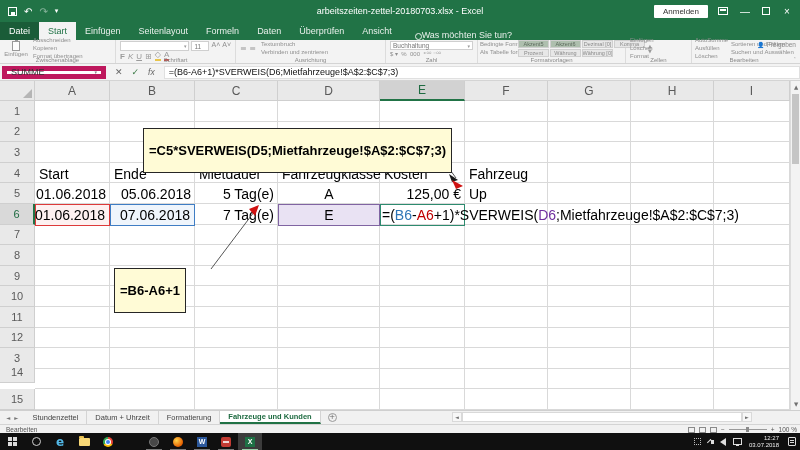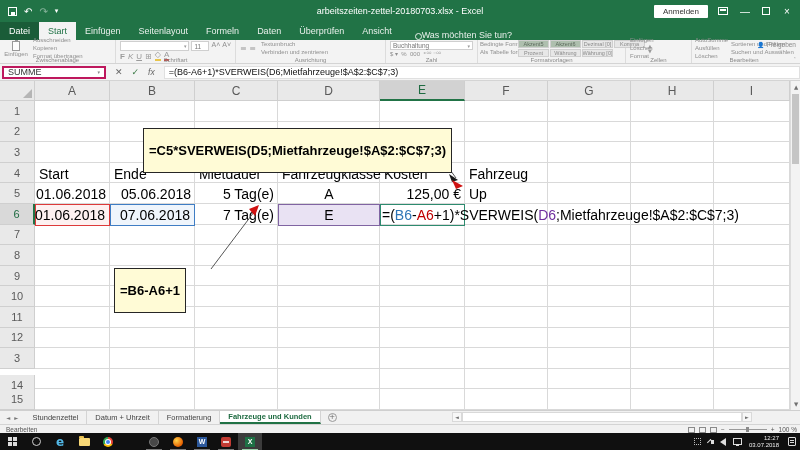--- a/index.html
+++ b/index.html
@@ -48,21 +48,21 @@
   .gallery { display:flex; flex-direction:column; gap:1px; }
   .gallery-row { display:flex; gap:1px; }
   .gcell { width:31px; height:8px; font-size:5.5px; display:flex; align-items:center; justify-content:center; border:1px solid #cfcfcf; background:#e7e7e7; color:#8a8a8a; white-space:nowrap; overflow:hidden; }
   .gcell.accent { background:#aebfae; color:#5d6b5d; }
   .gscroll { display:flex; flex-direction:column; justify-content:center; color:#9a9a9a; font-size:5px; line-height:5px; padding-left:1px; }
   .share-btn { position:absolute; right:4px; top:1px; font-size:6.5px; color:#8a8a8a; display:flex; align-items:center; gap:2px; }
   .collapse-chip { position:absolute; right:4px; bottom:1px; font-size:5px; color:#9a9a9a; }
 
   
   #formulabar { position:absolute; left:0; top:64px; width:800px; height:17px; background:#f3f3f3; border-bottom:1px solid #d4d4d4; display:flex; align-items:center; }
-  #name-box { width:104px; height:13px; background:#fff; border:2px solid #be185d; margin-left:2px; font-size:9px; color:#333; display:flex; align-items:center; padding:0 4px; justify-content:space-between; }
+  #name-box { width:104px; height:13px; background:#fff; border:5px solid #be185d; margin-left:2px; font-size:9px; color:#333; display:flex; align-items:center; padding:0 4px; justify-content:space-between; }
   .fb-btns { display:flex; align-items:center; gap:9px; padding:0 9px; color:#666; font-size:9px; }
   .fb-fx { font-style:italic; font-size:8.5px; }
   #formula-text { flex:1; height:13px; background:#fff; border:1px solid #e0e0e0; font-size:9px; color:#111; display:flex; align-items:center; padding:0 4px; white-space:nowrap; overflow:hidden; }
 
   
   #grid-area { position:absolute; left:0; top:81px; width:800px; height:329px; background:#fff; overflow:hidden; }
   .colhdr, #corner { position:absolute; top:0; height:20px; background:#e9e9e9; border-right:1px solid #cfcfcf; border-bottom:1px solid #cfcfcf;
             font-size:12px; color:#5a5a5a; display:flex; align-items:center; justify-content:center; font-family:"Liberation Sans",sans-serif; }
   .colhdr.sel { background:#d2d2d2; color:#1e6b41; border-bottom:2px solid #217346; }
   .rowhdr { position:absolute; left:0; width:35px; background:#e9e9e9; border-right:1px solid #cfcfcf; border-bottom:1px solid #cfcfcf;
@@ -340,21 +340,21 @@
       <div class="rowhdr" style="top: 81.8px; height: 20.6px;">4</div>
       <div class="rowhdr" style="top: 102.4px; height: 20.6px;">5</div>
       <div class="rowhdr sel" style="top: 123px; height: 20.6px;">6</div>
       <div class="rowhdr" style="top: 143.6px; height: 20.6px;">7</div>
       <div class="rowhdr" style="top: 164.2px; height: 20.6px;">8</div>
       <div class="rowhdr" style="top: 184.8px; height: 20.6px;">9</div>
       <div class="rowhdr" style="top: 205.4px; height: 20.6px;">10</div>
       <div class="rowhdr" style="top: 226px; height: 20.6px;">11</div>
       <div class="rowhdr" style="top: 246.6px; height: 20.6px;">12</div>
       <div class="rowhdr" style="top: 267.2px; height: 20.6px;">3</div>
-      <div class="rowhdr" style="top: 281px; height: 20.6px; margin-top: 13px;">14</div>
+      <div class="rowhdr" style="top: 281px; height: 20.6px;">14</div>
       <div class="rowhdr" style="top: 308.4px; height: 20.6px;">15</div>
       <div class="vline" style="left: 109px; top: 20px; height: 309px;"></div>
       <div class="vline" style="left: 194px; top: 20px; height: 309px;"></div>
       <div class="vline" style="left: 277px; top: 20px; height: 309px;"></div>
       <div class="vline" style="left: 379px; top: 20px; height: 309px;"></div>
       <div class="vline" style="left: 464px; top: 20px; height: 309px;"></div>
       <div class="vline" style="left: 547px; top: 20px; height: 309px;"></div>
       <div class="vline" style="left: 630px; top: 20px; height: 309px;"></div>
       <div class="vline" style="left: 713px; top: 20px; height: 309px;"></div>
       <div class="vline" style="left: 789px; top: 20px; height: 309px;"></div>

